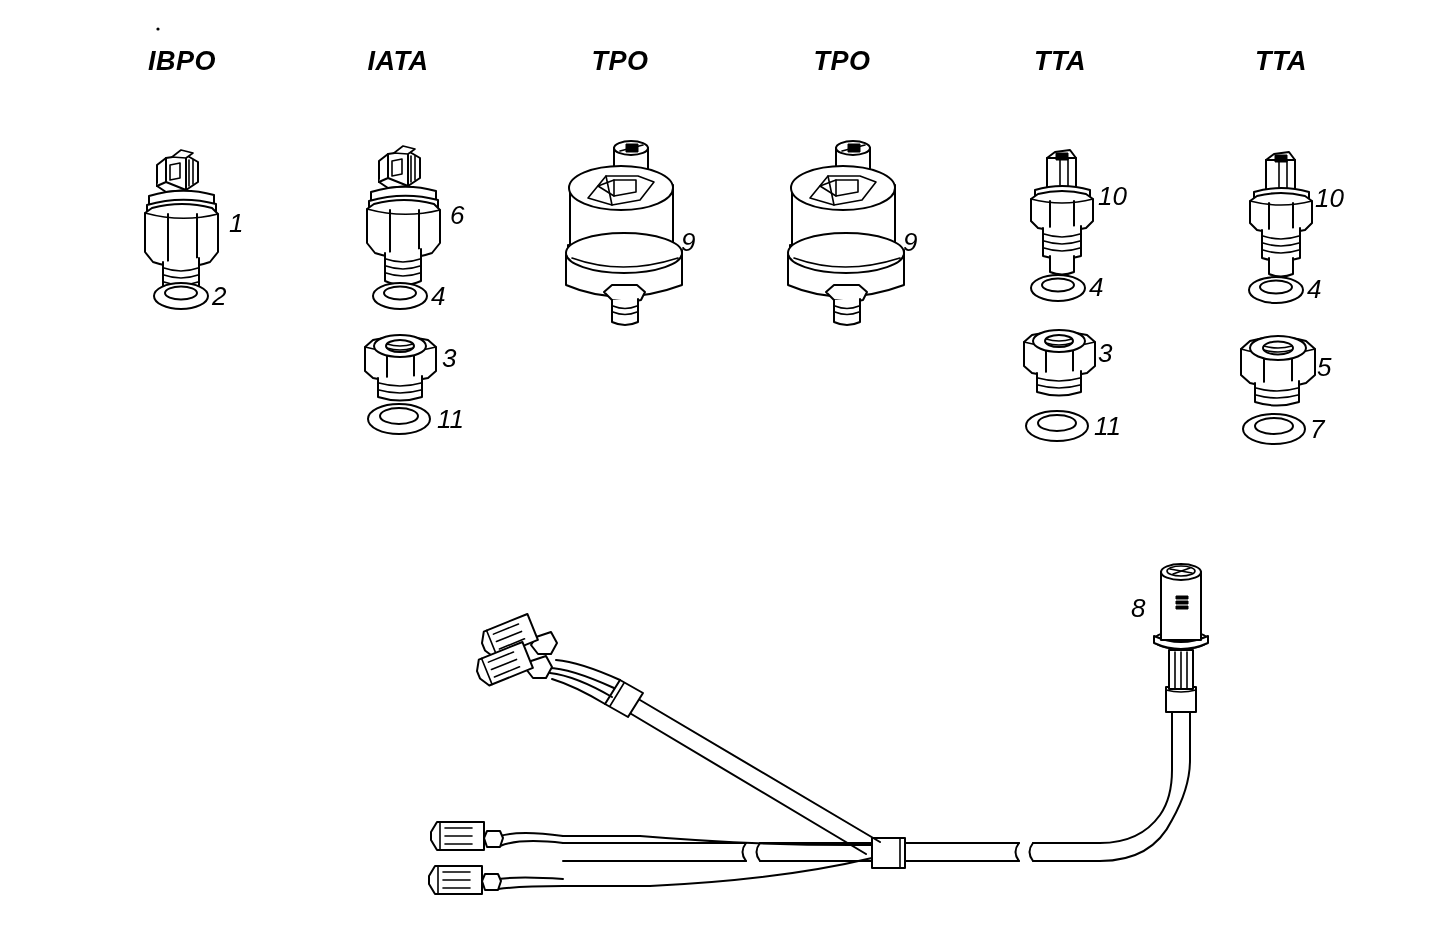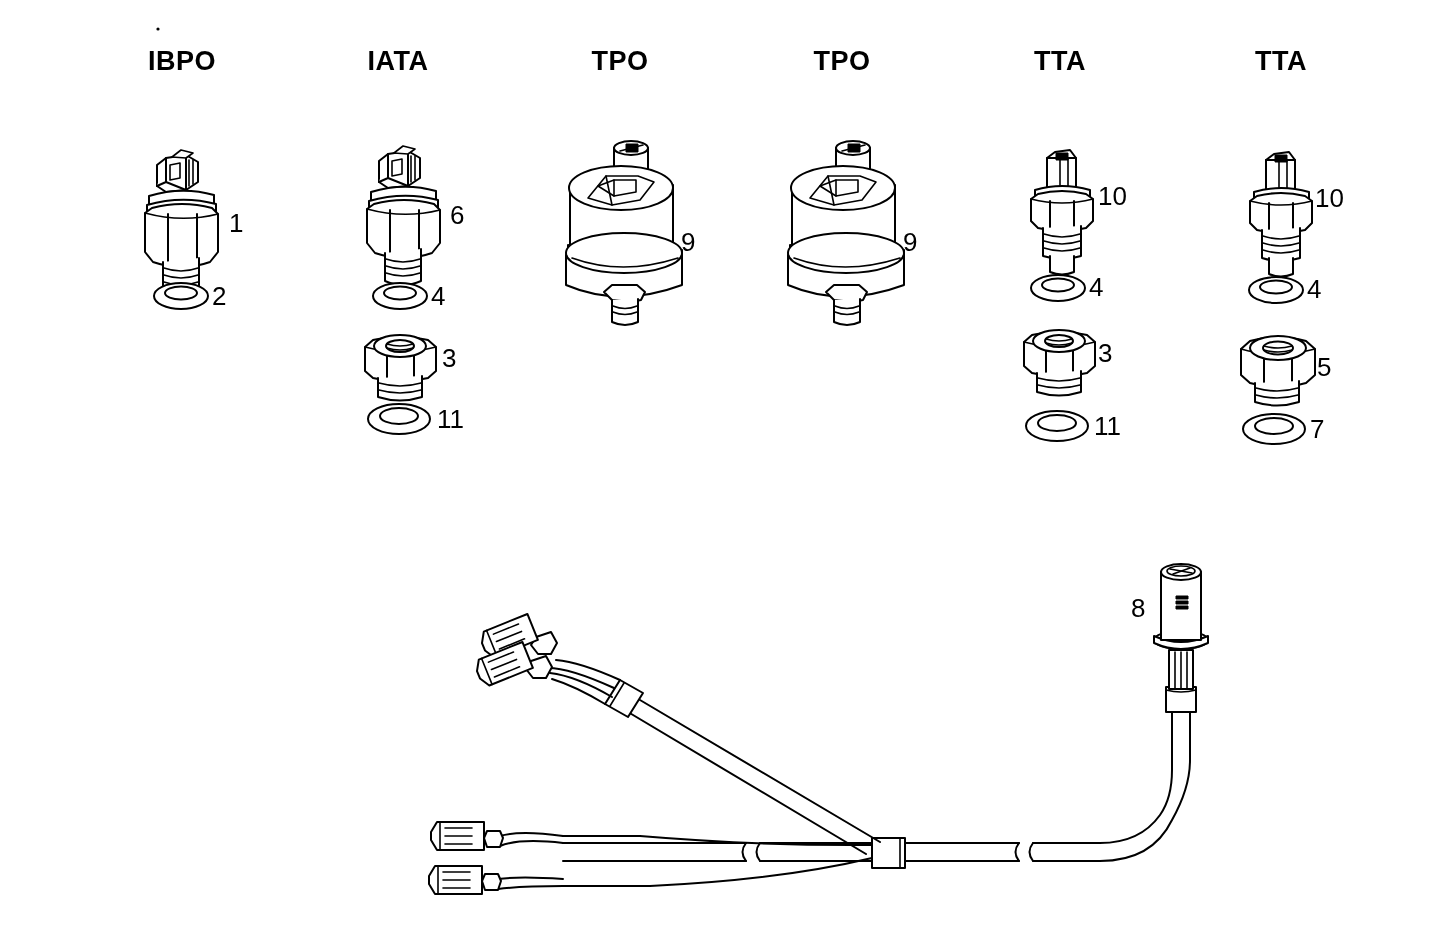--- a/index.html
+++ b/index.html
@@ -12,20 +12,21 @@
     height: 943px;
     position: relative;
     overflow: hidden;
     font-family: "Liberation Sans", sans-serif;
   }
   #diagram-root {
     position: absolute;
     left: 0; top: 0;
     width: 1312px;
     height: 943px;
+    font-style: italic;
   }
   svg.parts-svg {
     display: block;
     width: 1443px;
     height: 943px;
   }
   .col-header {
     font-family: "Liberation Sans", sans-serif;
     font-size: 27px;
     font-weight: 700;

